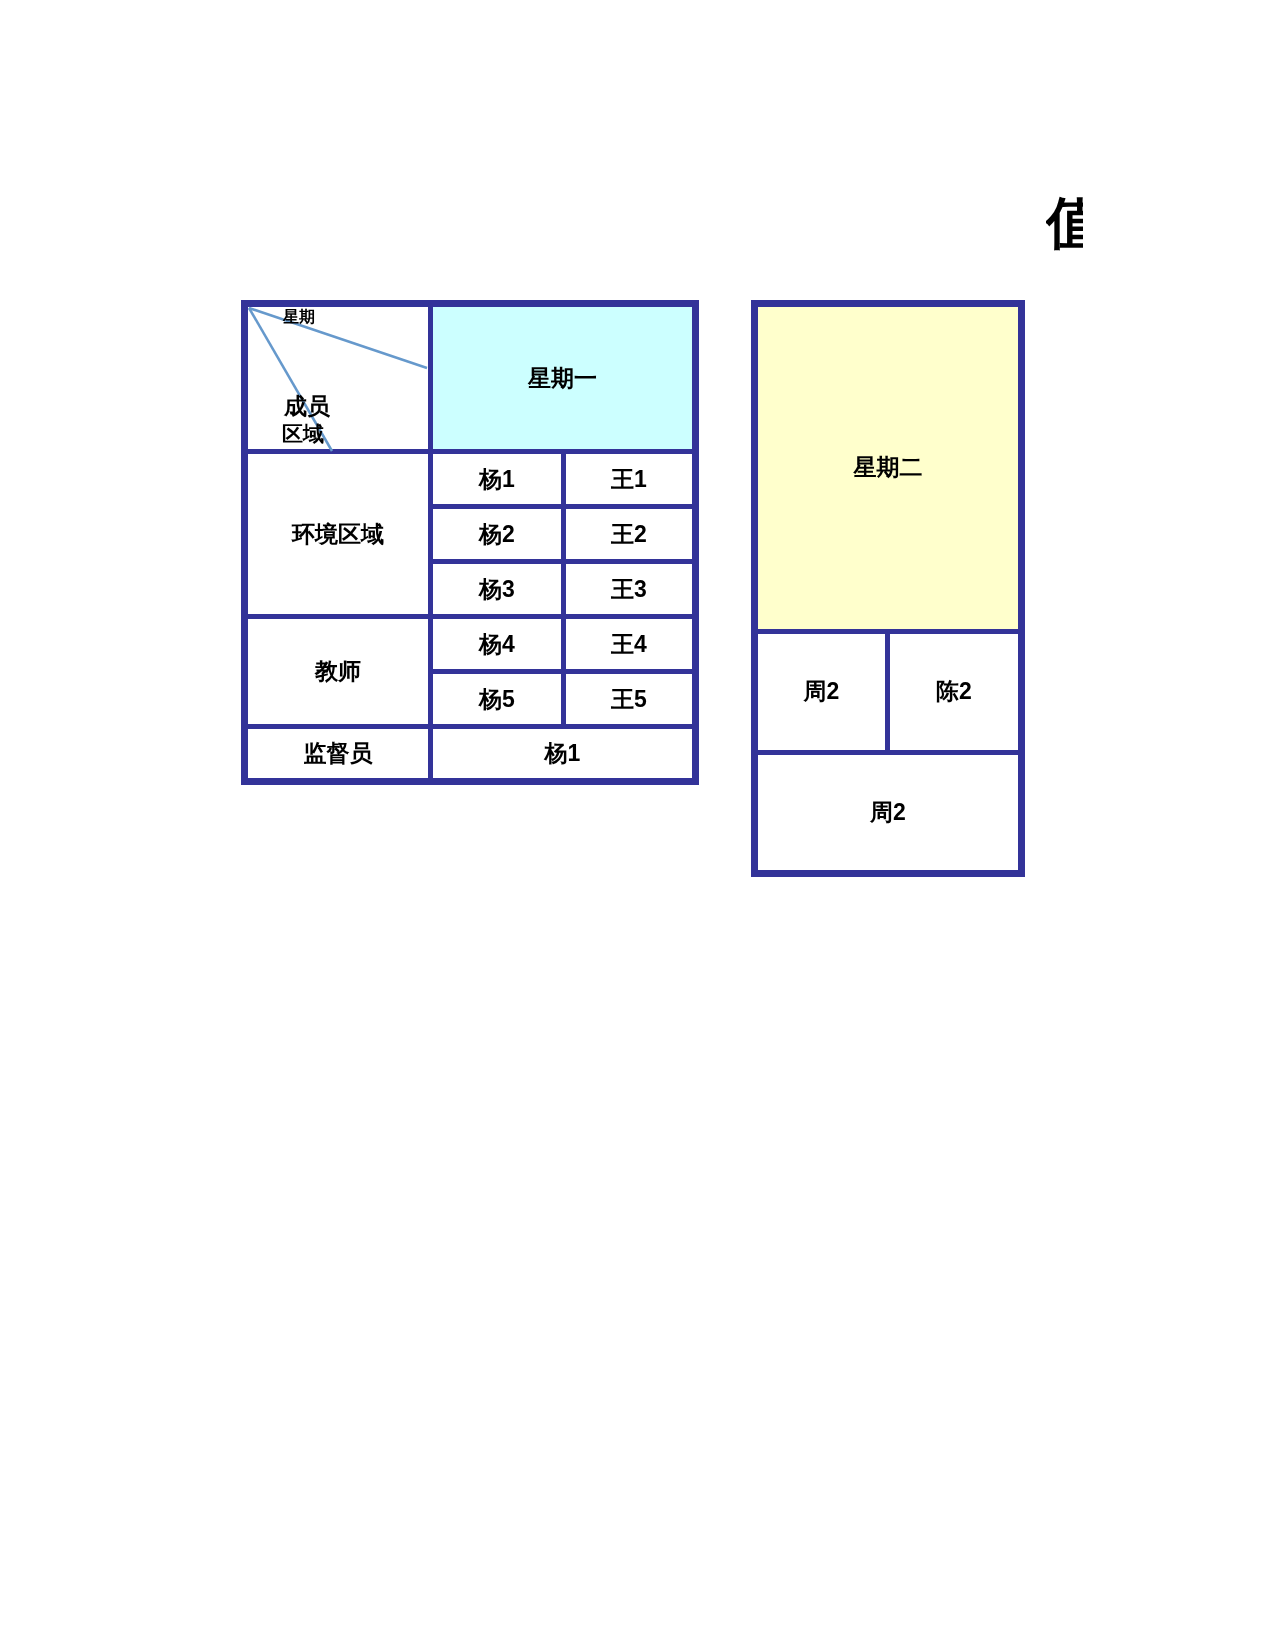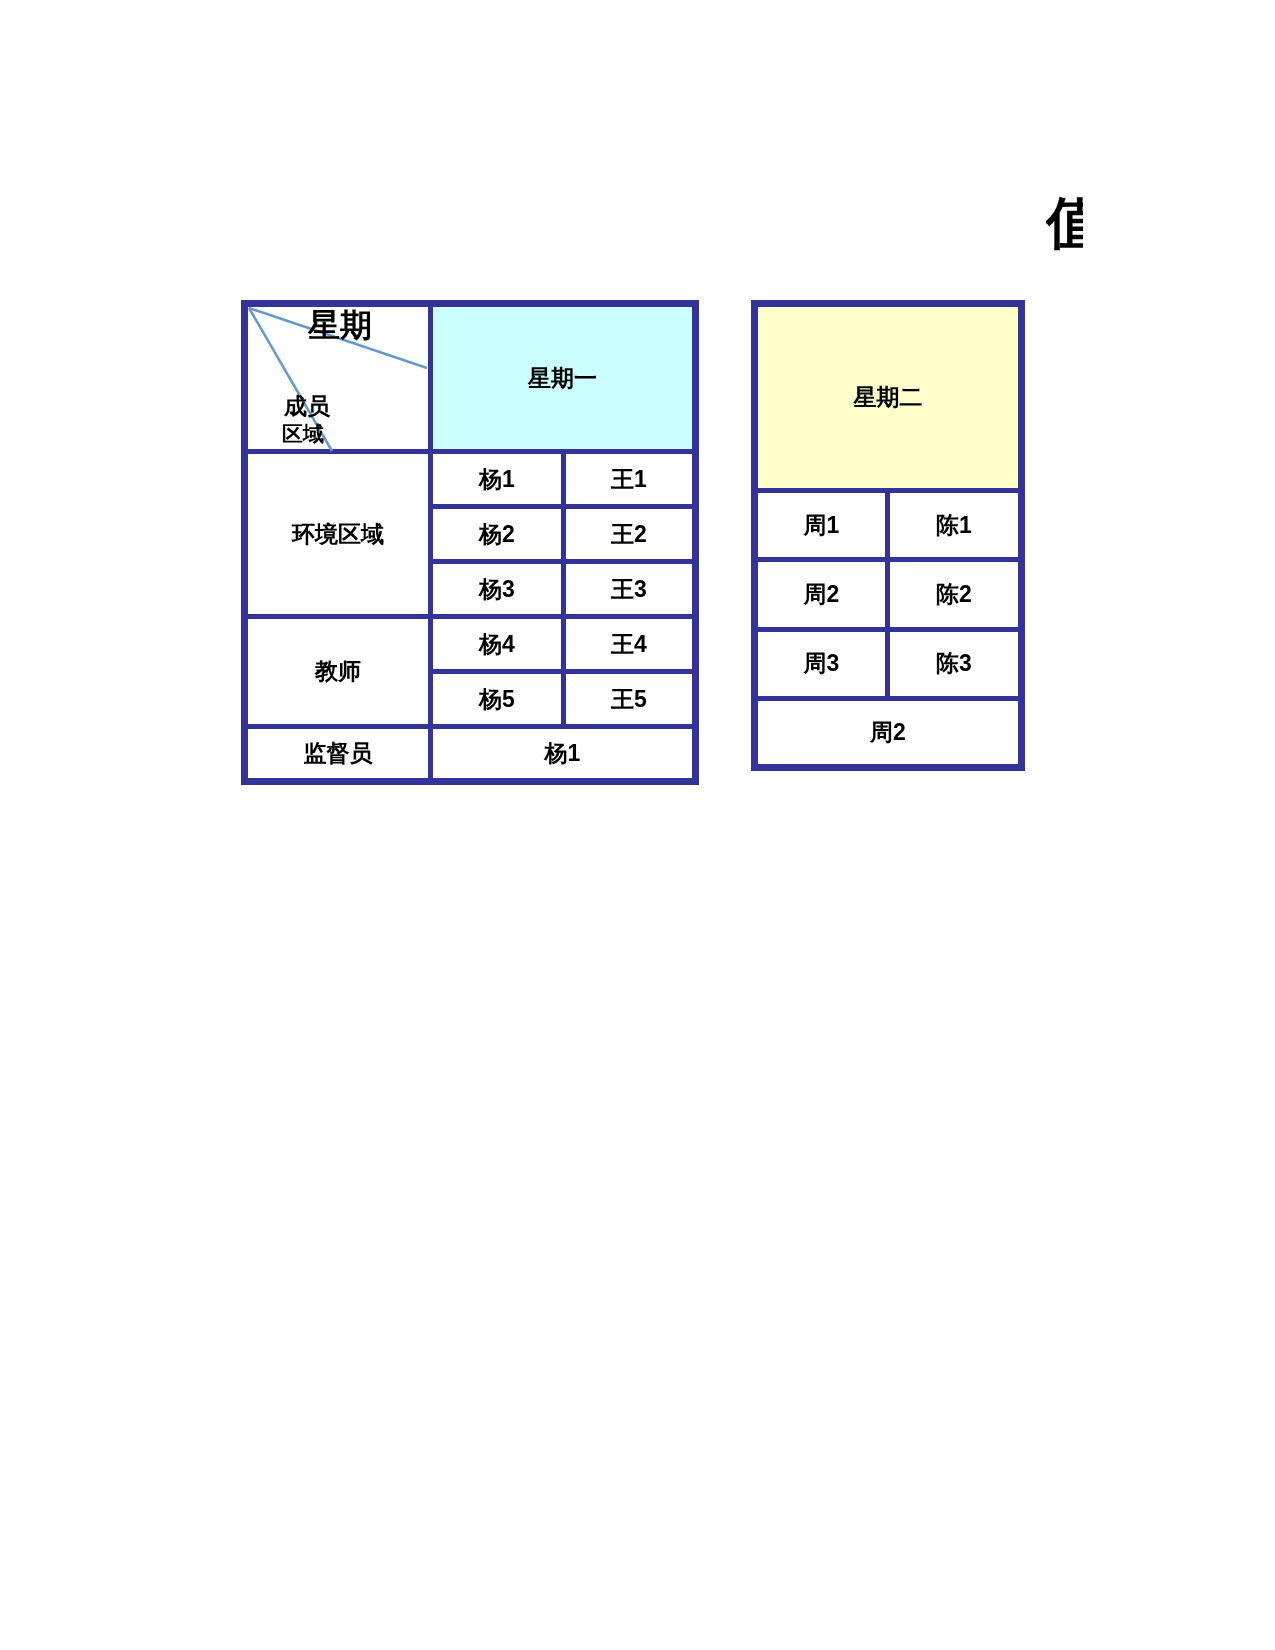--- a/index.html
+++ b/index.html
@@ -29,32 +29,32 @@
     position:absolute;border-collapse:collapse;table-layout:fixed;
     border:7px solid var(--border);
   }
   table.roster td{
     border:5px solid var(--border);
     text-align:center;vertical-align:middle;
     font-size:23px;font-weight:700;
     padding:0;overflow:visible;
   }
   #left-table{left:241px;top:300px;width:451px;height:485px;}
-  #right-table{left:751px;top:300px;width:267px;height:471px;}
+  #right-table{left:751px;top:300px;width:267px;height:577px;}
 
   tr.rh{height:146px;}
   tr.rd{height:54px;}
 
   td.day-head{font-weight:400;font-size:25px;}
   td.monday{background:var(--cyan);}
   td.tuesday{background:var(--yellow);}
 
   td.corner{position:relative;background:#fff;}
   .corner-label{position:absolute;white-space:nowrap;line-height:1;}
-  .lbl-day{left:60px;top:2px;font-size:32px;}
+  .lbl-day{left:35px;top:2px;font-size:16px;}
   .lbl-member{left:36px;top:90px;font-size:23px;font-family:Liberation Mono, monospace;}
   .lbl-area{left:-2px;top:116px;font-size:21px;margin-left:36px;}
   .diag-svg{position:absolute;left:0;top:0;overflow:visible;pointer-events:none;}
 
   col.c-label{width:186px;} col.c-n1{width:133px;} col.c-n2{width:132px;}
   col.c-r1{width:133px;} col.c-r2{width:134px;}
 </style>
 </head>
 <body>
 
@@ -115,30 +115,22 @@
   <table class="roster" id="right-table">
     <colgroup>
         <col class="c-r1">
         <col class="c-r2">
       </colgroup>
     <tbody>
         <tr class="rh">
       <td class="day-head tuesday" colspan="2">星期二</td>
     </tr>
     <tr class="rd">
-      <td>周1</td>
-      <td>陈1</td>
-    </tr>
-    <tr class="rd">
       <td>周2</td>
       <td>陈2</td>
-    </tr>
-    <tr class="rd">
-      <td>周3</td>
-      <td>陈3</td>
     </tr>
     <tr class="rd">
       <td colspan="2">周2</td>
     </tr>
   </tbody>
     </table>
 
 </div>
 
 </body></html>

